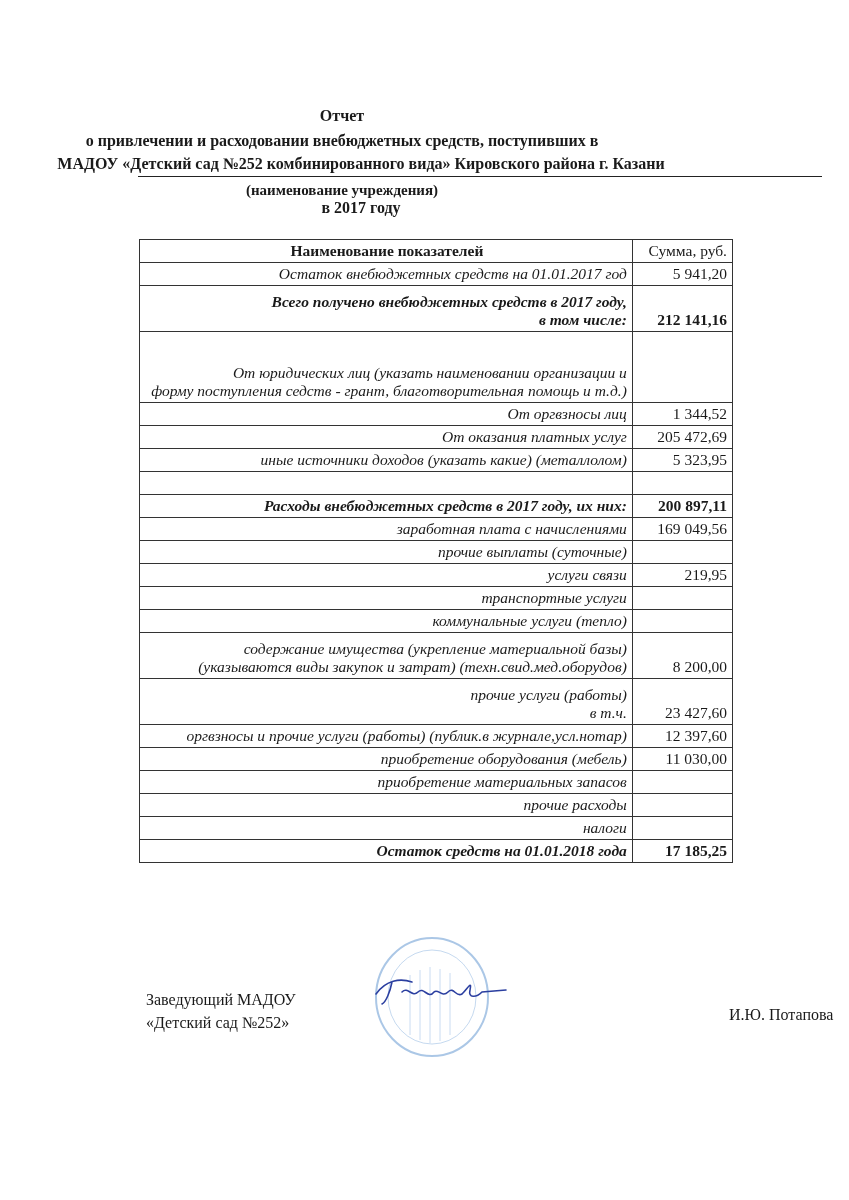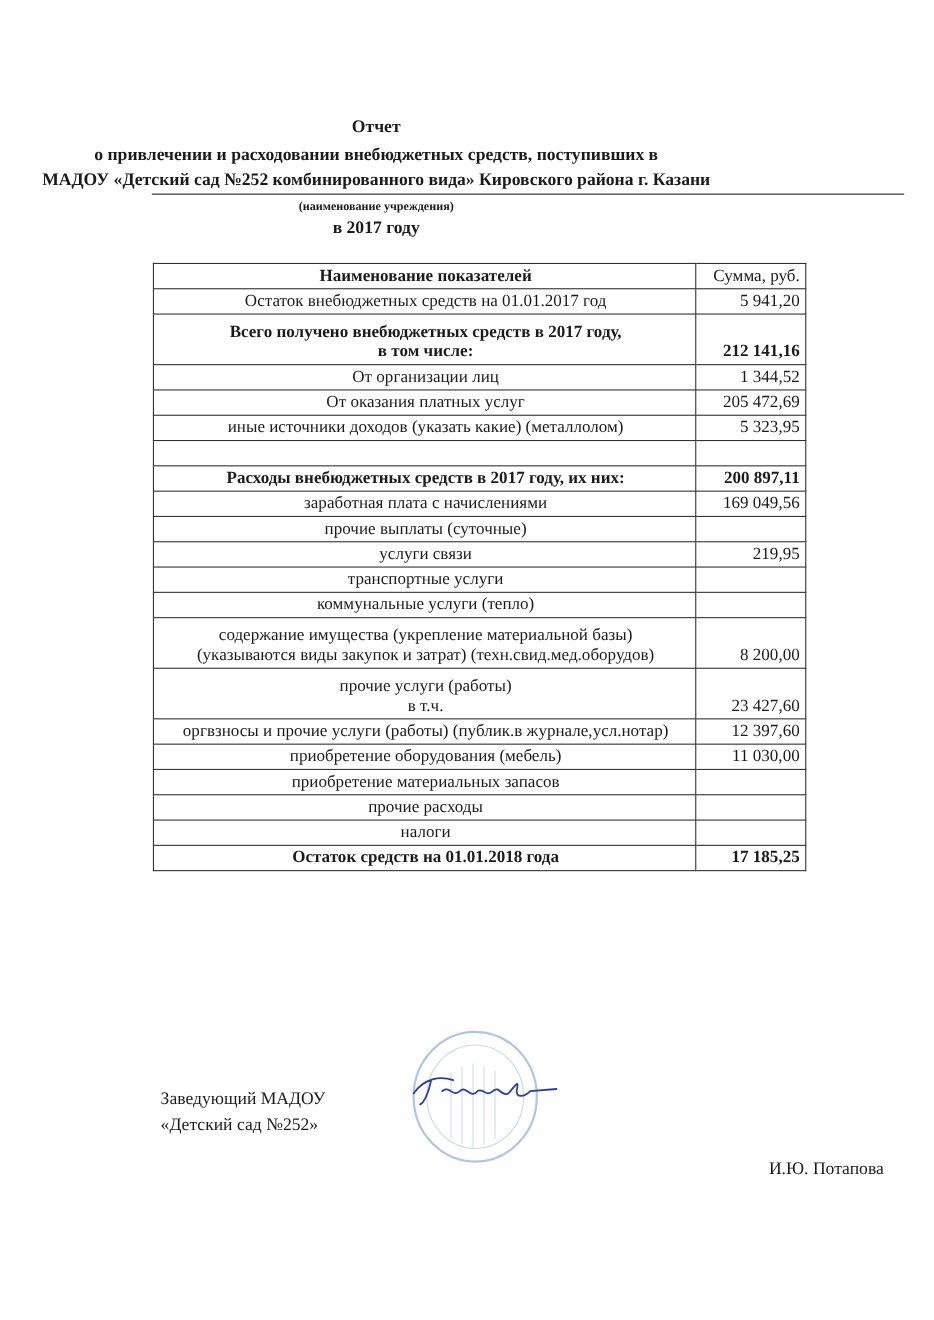--- a/index.html
+++ b/index.html
@@ -3,45 +3,45 @@
 <meta charset="utf-8">
 <style>
   html, body { margin:0; padding:0; }
   body {
     width:849px; height:1200px; background:#ffffff; position:relative; overflow:hidden;
     font-family:"Liberation Serif", "DejaVu Serif", serif; color:#1a1a1a;
   }
   .title-block { position:absolute; left:0; width:684px; text-align:center; }
   .t-main { top:107px; font-size:16px; font-weight:bold; }
   .t-sub { top:132px; font-size:16px; font-weight:bold; }
-  .t-org { top:155px; font-size:16px; font-weight:bold; }
+  .t-org { top:155px; font-size:16px; font-weight:bold;padding-left:19px; }
   .t-org span { padding-bottom:1px; }
   .org-line { position:absolute; left:138px; top:176px; width:684px; height:1px; background:#222; }
-  .t-hint { top:182px; font-size:11px; font-weight:bold; }
-  .t-year { top:199px; font-size:16px; font-weight:bold; }
+  .t-hint { top:182px; font-size:15px; font-weight:bold; }
+  .t-year { top:199px; font-size:16px; font-weight:bold;padding-left:19px; }
 
   table.report {
     position:absolute; left:139px; top:239px; width:594px;
     border-collapse:collapse; font-size:15.5px; line-height:18px;
   }
   table.report td, table.report th {
     border:1px solid #333; padding:1px 5px 2px 7px; vertical-align:bottom;
   }
   table.report th { font-weight:bold; text-align:center; height:19px; }
   table.report th.sum { font-weight:normal; text-align:right; padding-right:5px; }
-  td.name { width:566px; text-align:center; }
+  td.name { width:566px; text-align:right;font-style:italic; }
   td.val { width:98px; text-align:right; padding-right:5px; }
   tr.bold td { font-weight:bold; }
   tr.r1 td { height:19px; }
   tr.r2 td { height:42px; }
   tr.r3 td { height:67px; }
   td.indent { padding-left:13px; }
 
   .signature-left { position:absolute; left:146px; top:988px; font-size:16px; line-height:23px; }
-  .signature-right { position:absolute; left:699px; top:1006px; font-size:16px;margin-top:48px; }
+  .signature-right { position:absolute; left:729px; top:1006px; font-size:16px; }
   .stamp { position:absolute; left:372px; top:935px; width:120px; height:125px; }
   .signature-scrawl { position:absolute; left:372px; top:972px; width:135px; height:40px; }
 </style>
 </head>
 <body>
 
 <div class="title-block t-main">Отчет</div>
 <div class="title-block t-sub">о привлечении и расходовании внебюджетных средств, поступивших в</div>
 <div class="title-block t-org"><span>МАДОУ «Детский сад №252 комбинированного вида» Кировского района г. Казани</span></div>
 <div class="org-line"></div>
@@ -58,22 +58,29 @@
     <td class="name">Остаток внебюджетных средств на 01.01.2017 год</td>
     <td class="val">5 941,20</td>
   </tr>
   <tr class="r2 bold">
     <td class="name">
           <div>Всего получено внебюджетных средств в 2017 году,</div>
           <div>в том числе:</div>
         </td>
     <td class="val">212 141,16</td>
   </tr>
+  <tr class="r3">
+    <td class="name">
+          <div>От юридических лиц (указать наименовании организации и</div>
+          <div>форму поступления седств - грант, благотворительная помощь и т.д.)</div>
+        </td>
+    <td class="val"></td>
+  </tr>
   <tr class="r1">
-    <td class="name">От организации лиц</td>
+    <td class="name">От оргвзносы лиц</td>
     <td class="val">1 344,52</td>
   </tr>
   <tr class="r1">
     <td class="name">От оказания платных услуг</td>
     <td class="val">205 472,69</td>
   </tr>
   <tr class="r1">
     <td class="name indent">иные источники доходов (указать какие) (металлолом)</td>
     <td class="val">5 323,95</td>
   </tr>

